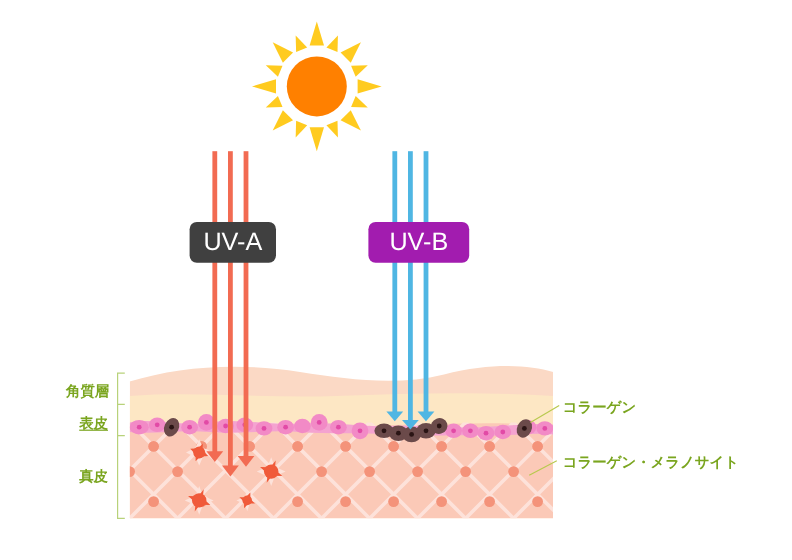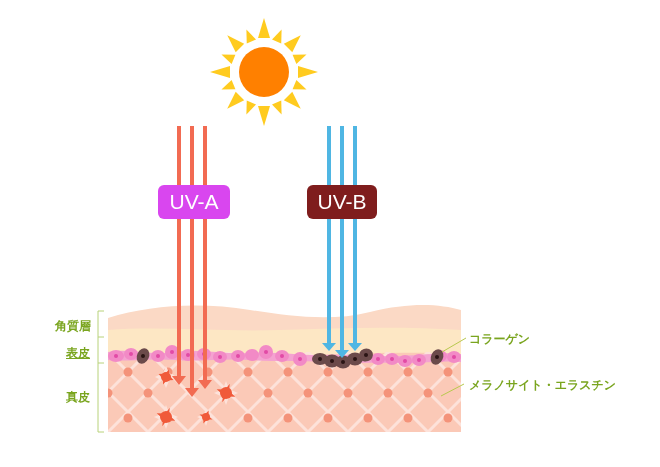--- a/index.html
+++ b/index.html
@@ -200,25 +200,25 @@
     <path d="M98,337 L98,363 L104,363"></path>
     <path d="M98,363 L98,432 L104,432"></path>
   </g>
 
   <g stroke="#b8c94e" stroke-width="1">
     <line x1="442" y1="352" x2="466" y2="338"></line>
     <line x1="441" y1="396" x2="464" y2="384"></line>
   </g>
 </svg>
 
-<div class="badge" style="left:158px; top:185px; width:72px; background:#d946ef;">
+<div class="badge" style="left:158px; top:185px; width:72px; background:#404040;">
   <span>UV-A</span>
 </div>
-<div class="badge" style="left:307px; top:185px; width:70px; background:#7f1d1d;">
+<div class="badge" style="left:307px; top:185px; width:84px; background:#a21caf;">
   <span>UV-B</span>
 </div>
 
 <div class="label-jp" style="left:55px; top:318px;">角質層</div>
 <div class="label-jp" style="left:66px; top:345px;text-decoration:underline;">表皮</div>
 <div class="label-jp" style="left:66px; top:389px;">真皮</div>
 
 <div class="label-jp" style="left:469px; top:331px;">コラーゲン</div>
-<div class="label-jp" style="left:469px; top:377px;">メラノサイト・エラスチン</div>
+<div class="label-jp" style="left:469px; top:377px;">コラーゲン・メラノサイト</div>
 
 </body></html>

